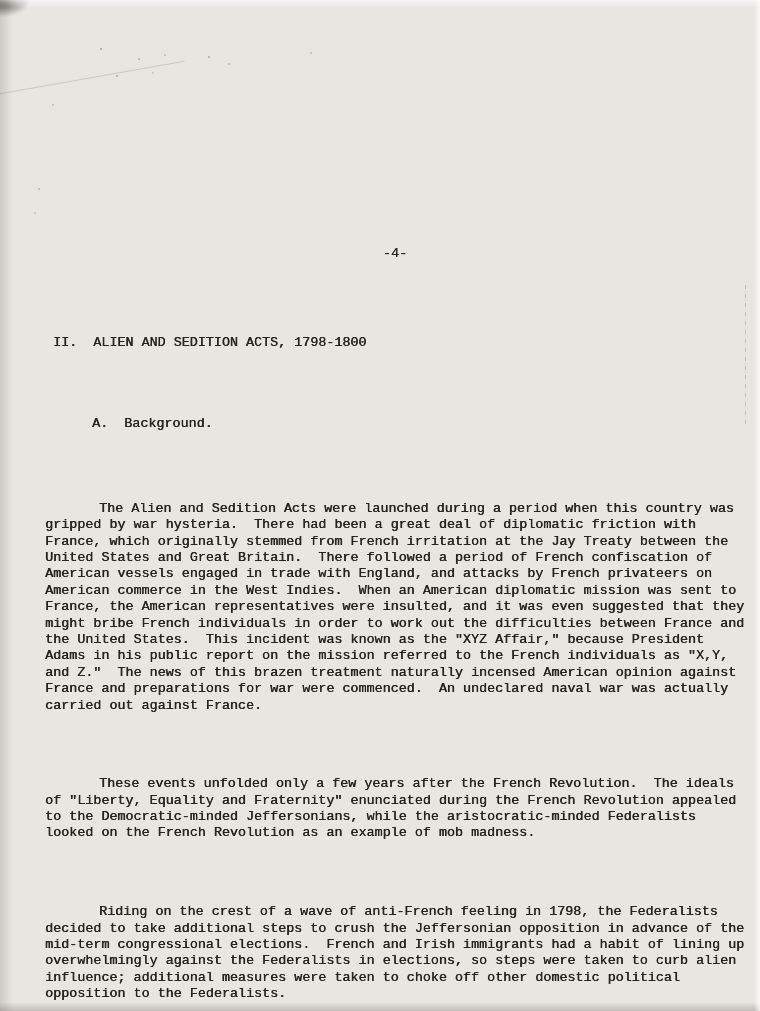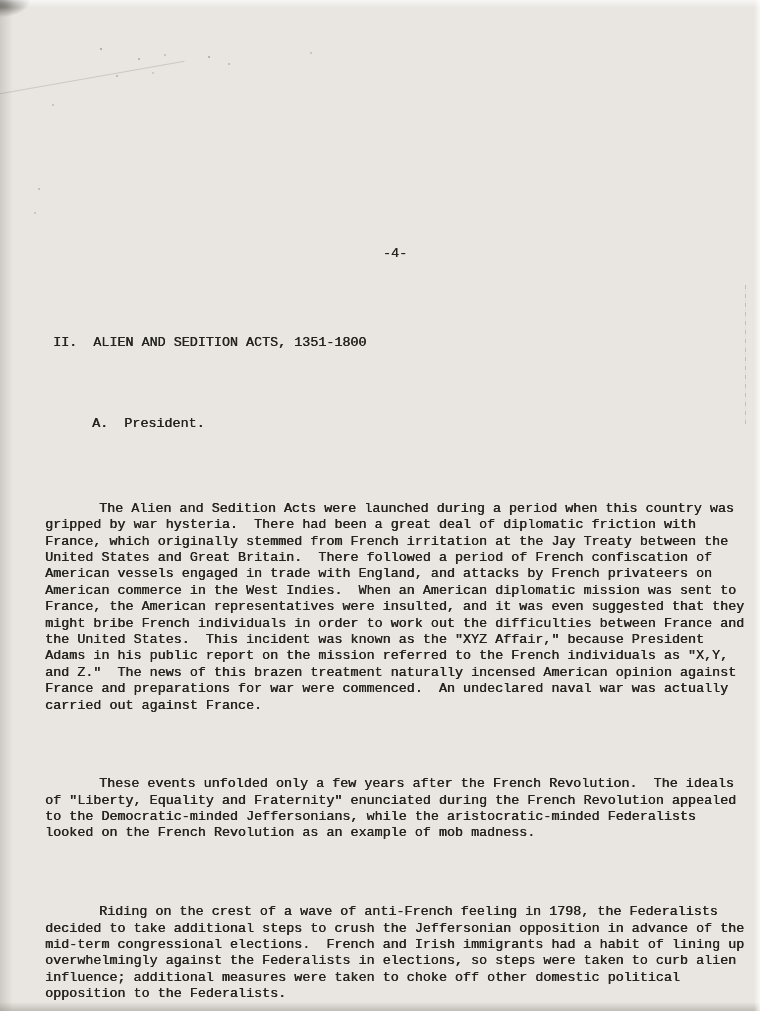--- a/index.html
+++ b/index.html
@@ -100,23 +100,23 @@
   <div class="artifact edge-top"></div>
   <div class="artifact edge-left"></div>
   <div class="artifact edge-bottom"></div>
   <div class="artifact edge-right"></div>
   <div class="artifact crease-right"></div>
   <div class="artifact crease-topleft"></div>
   <div class="artifact speckles"></div>
 
   <div class="page-number content-width">-4-</div>
 
-  <h1 class="section-heading content-width"><span>II.  </span><span>ALIEN AND SEDITION ACTS, 1351-1800</span></h1>
+  <h1 class="section-heading content-width"><span>II.  </span><span>ALIEN AND SEDITION ACTS, 1798-1800</span></h1>
 
-  <h2 class="subsection-heading content-width"><span>A.  </span><span>President.</span></h2>
+  <h2 class="subsection-heading content-width"><span>A.  </span><span>Background.</span></h2>
 
   <p class="para content-width">The Alien and Sedition Acts were launched during a period when this country was gripped by war hysteria.  There had been a great deal of diplomatic friction with France, which originally stemmed from French irritation at the Jay Treaty between the United States and Great Britain.  There followed a period of French confiscation of American vessels engaged in trade with England, and attacks by French privateers on American commerce in the West Indies.  When an American diplomatic mission was sent to France, the American representatives were insulted, and it was even suggested that they might bribe French individuals in order to work out the difficulties between France and the United States.  This incident was known as the "XYZ Affair," because President Adams in his public report on the mission referred to the French individuals as "X,Y, and Z."  The news of this brazen treatment naturally incensed American opinion against France and preparations for war were commenced.  An undeclared naval war was actually carried out against France.</p>
 
   <p class="para content-width">These events unfolded only a few years after the French Revolution.  The ideals of "Liberty, Equality and Fraternity" enunciated during the French Revolution appealed to the Democratic-minded Jeffersonians, while the aristocratic-minded Federalists looked on the French Revolution as an example of mob madness.</p>
 
   <p class="para content-width">Riding on the crest of a wave of anti-French feeling in 1798, the Federalists decided to take additional steps to crush the Jeffersonian opposition in advance of the mid-term congressional elections.  French and Irish immigrants had a habit of lining up overwhelmingly against the Federalists in elections, so steps were taken to curb alien influence; additional measures were taken to choke off other domestic political opposition to the Federalists.</p>
 
   
 
   

